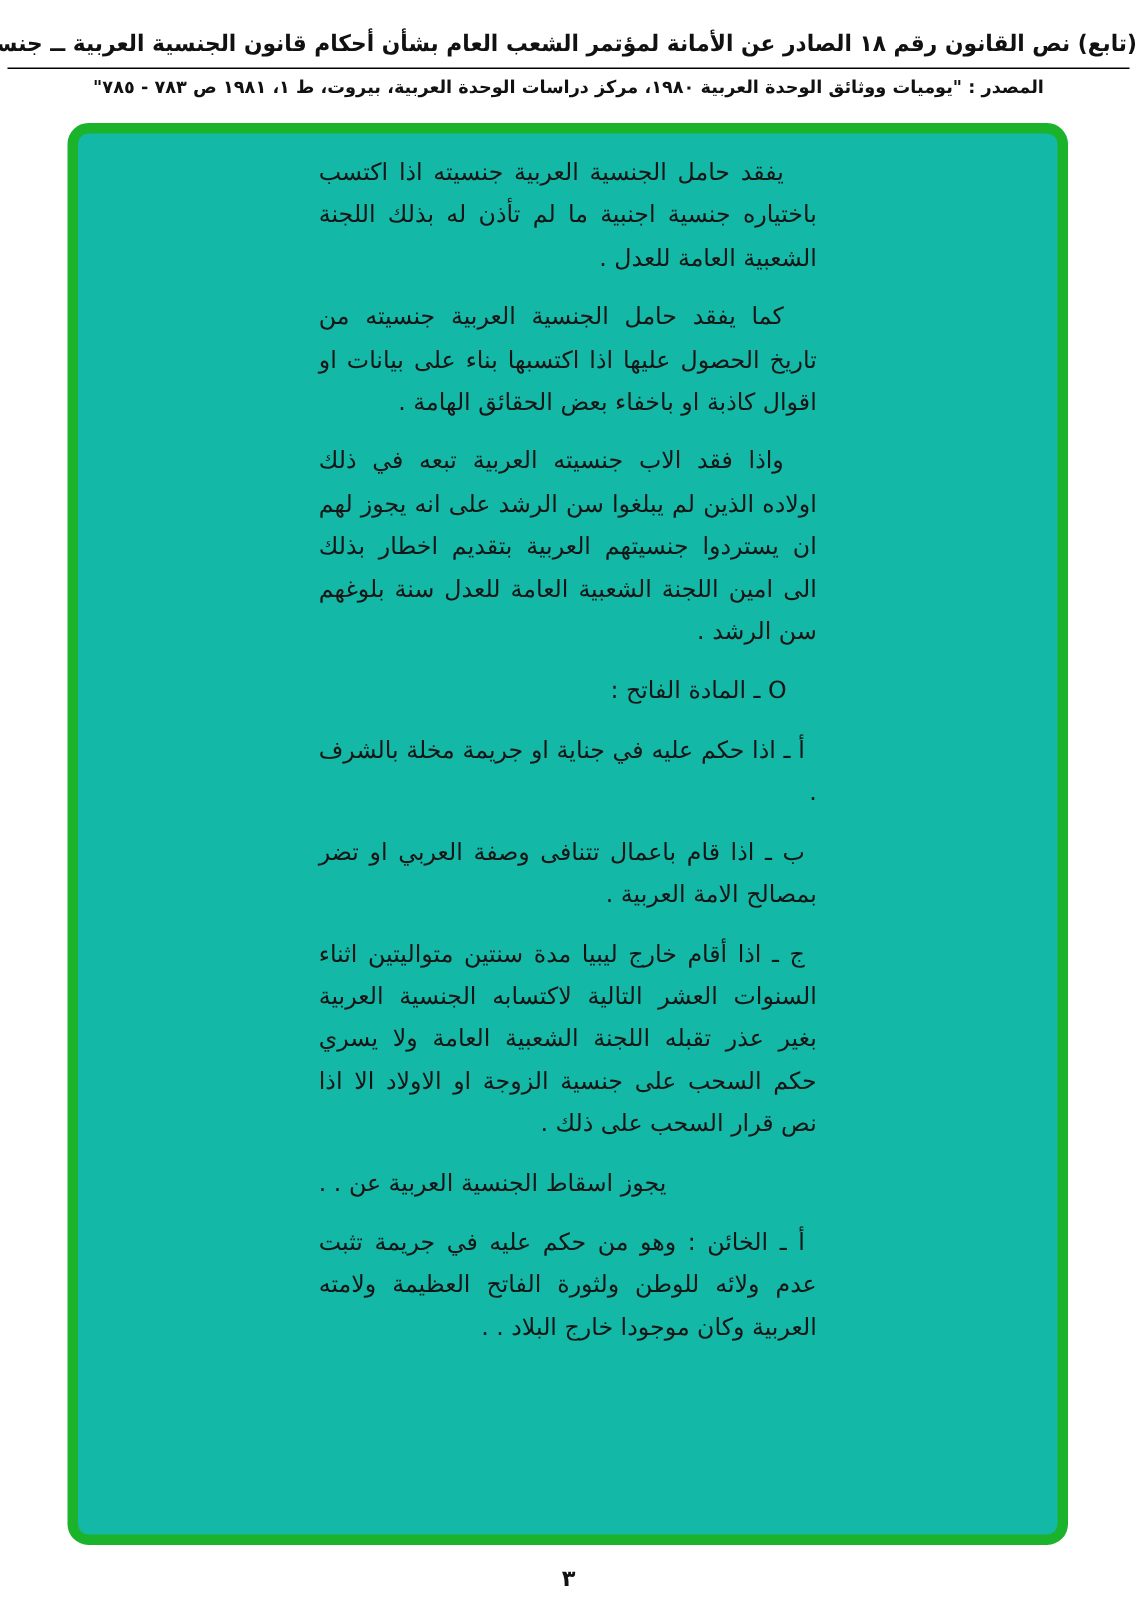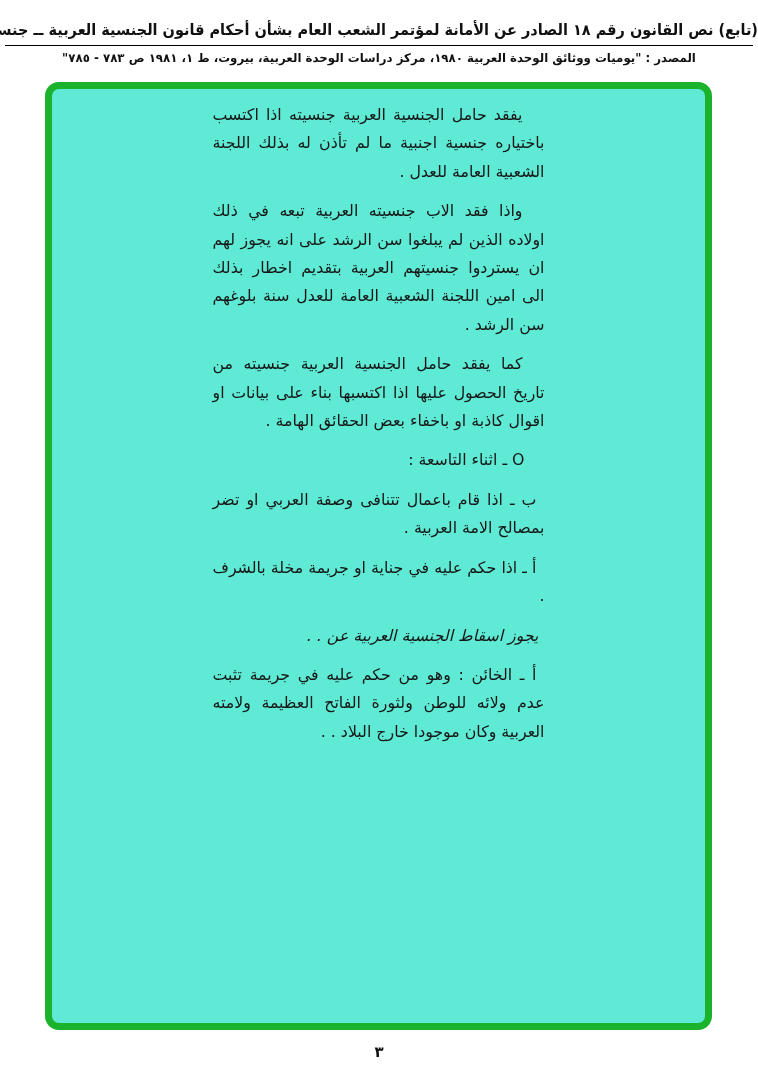--- a/index.html
+++ b/index.html
@@ -47,21 +47,21 @@
   
   .frame {
     position: absolute;
     left: 45px;
     top: 82px;
     width: 667px;
     height: 948px;
     box-sizing: border-box;
     border: 7px solid #1cb32c;
     border-radius: 14px;
-    background: #5eead4;
+    background: #14b8a6;
   }
   .content {
     direction: rtl;
     width: 332px;
     margin: 0 auto;
     padding-top: 12px;
     font-size: 15.8px;
     line-height: 28.4px;
     color: #161616;
   }
@@ -74,23 +74,22 @@
     text-align: justify;
     text-indent: 8px;
   }
   .section-heading {
     text-indent: 20px;
     text-align: right;
     white-space: nowrap;
   }
   .sub-line {
     text-indent: 6px;
-    text-align: right;
+    text-align: left;
     white-space: nowrap;
-    font-style: italic;
   }
 
   
   .page-number {
     position: absolute;
     top: 1043px; left: 0; right: 0;
     text-align: center;
     font-size: 15px;
     font-weight: bold;
   }
@@ -100,23 +99,24 @@
 
 <div class="header">
   <div class="header-line1">(تابع) نص القانون رقم ١٨ الصادر عن الأمانة لمؤتمر الشعب العام بشأن أحكام قانون الجنسية العربية ــ جنسية ليبيا للمواطنين العرب</div>
   <div class="header-rule"></div>
   <div class="header-line2">المصدر : "يوميات ووثائق الوحدة العربية ١٩٨٠، مركز دراسات الوحدة العربية، بيروت، ط ١، ١٩٨١ ص ٧٨٣ - ٧٨٥"</div>
 </div>
 
 <div class="frame">
   <div class="content">
     <p class="para">يفقد حامل الجنسية العربية جنسيته اذا اكتسب باختياره جنسية اجنبية ما لم تأذن له بذلك اللجنة الشعبية العامة للعدل .</p>
+    <p class="para">كما يفقد حامل الجنسية العربية جنسيته من تاريخ الحصول عليها اذا اكتسبها بناء على بيانات او اقوال كاذبة او باخفاء بعض الحقائق الهامة .</p>
     <p class="para">واذا فقد الاب جنسيته العربية تبعه في ذلك اولاده الذين لم يبلغوا سن الرشد على انه يجوز لهم ان يستردوا جنسيتهم العربية بتقديم اخطار بذلك الى امين اللجنة الشعبية العامة للعدل سنة بلوغهم سن الرشد .</p>
-    <p class="para">كما يفقد حامل الجنسية العربية جنسيته من تاريخ الحصول عليها اذا اكتسبها بناء على بيانات او اقوال كاذبة او باخفاء بعض الحقائق الهامة .</p>
-    <p class="section-heading">O ـ اثناء التاسعة :</p>
+    <p class="section-heading">O ـ المادة الفاتح :</p>
+    <p class="item">أ ـ اذا حكم عليه في جناية او جريمة مخلة بالشرف .</p>
     <p class="item">ب ـ اذا قام باعمال تتنافى وصفة العربي او تضر بمصالح الامة العربية .</p>
-    <p class="item">أ ـ اذا حكم عليه في جناية او جريمة مخلة بالشرف .</p>
+    <p class="item">ج ـ اذا أقام خارج ليبيا مدة سنتين متواليتين اثناء السنوات العشر التالية لاكتسابه الجنسية العربية بغير عذر تقبله اللجنة الشعبية العامة ولا يسري حكم السحب على جنسية الزوجة او الاولاد الا اذا نص قرار السحب على ذلك .</p>
     <p class="sub-line">يجوز اسقاط الجنسية العربية عن . .</p>
     <p class="item">أ ـ الخائن : وهو من حكم عليه في جريمة تثبت عدم ولائه للوطن ولثورة الفاتح العظيمة ولامته العربية وكان موجودا خارج البلاد . .</p>
   </div>
 </div>
 
 <div class="page-number">٣</div>
 
 </body></html>

